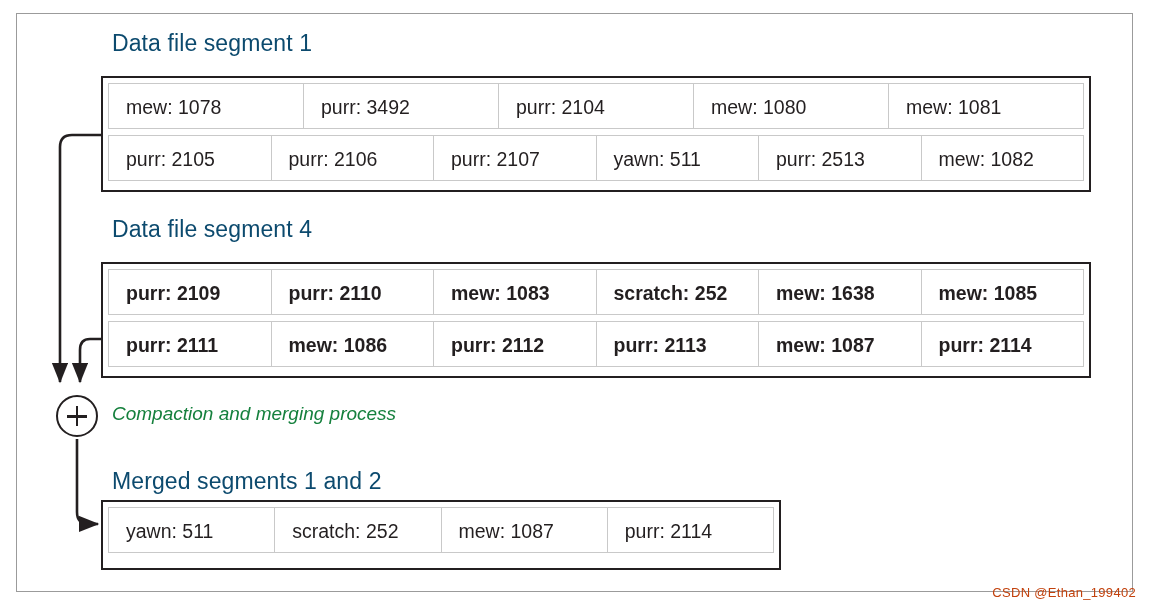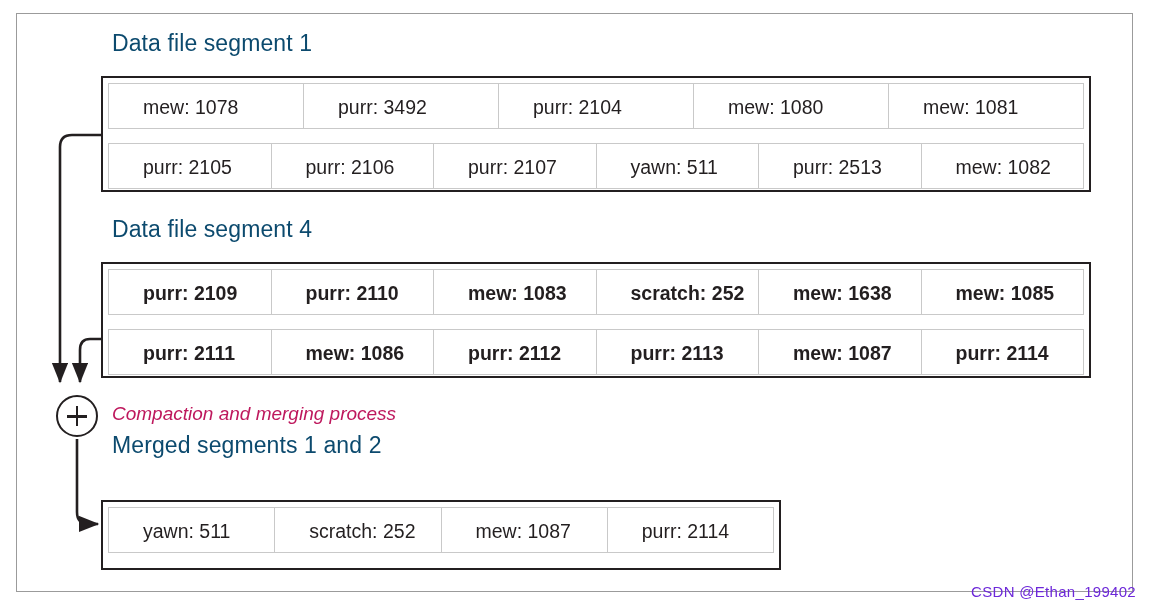--- a/index.html
+++ b/index.html
@@ -45,29 +45,29 @@
     box-sizing: border-box;
     background: #ffffff;
     padding: 5px;
   }
   .seg-row {
     display: flex;
     width: 100%;
     box-sizing: border-box;
   }
   .seg-row + .seg-row {
-    margin-top: 14px;
+    margin-top: 6px;
   }
   .seg-cell {
     flex: 1 1 0;
     border: 1px solid #c9c9c9;
     box-sizing: border-box;
     height: 46px;
     line-height: 46px;
-    padding-left: 34px;
+    padding-left: 17px;
     font-size: 19.5px;
     color: #231f20;
     white-space: nowrap;
     overflow: hidden;
   }
   .seg-cell + .seg-cell {
     border-left: 1px solid #c9c9c9;
     margin-left: -1px;
   }
 
@@ -100,40 +100,40 @@
     height: 20px;
     background: #231f20;
   }
 
   #caption {
     position: absolute;
     left: 112px;
     top: 403px;
     font-size: 19px;
     font-style: italic;
-    color: #be185d;
+    color: #15803d;
     white-space: nowrap;
   }
 
   #connectors {
     position: absolute;
     left: 0;
     top: 0;
     width: 1150px;
     height: 614px;
     pointer-events: none;
     z-index: 2;
   }
 
   #watermark {
     position: absolute;
     right: 14px;
     bottom: 14px;
-    font-size: 15px;
-    color: #6d28d9;
+    font-size: 13px;
+    color: #c2410c;
     letter-spacing: 0.3px;
     white-space: nowrap;
   }
 </style>
 </head>
 <body>
 
 <div id="canvas">
 
   <div id="outer-frame"></div>
@@ -193,21 +193,21 @@
     </div>
   </div>
 
   <div id="plus-node">
     <span class="pm-h"></span>
     <span class="pm-v"></span>
   </div>
 
   <div id="caption">Compaction and merging process</div>
 
-  <div class="section-title" style="left:112px; top:432px;">Merged segments 1 and 2</div>
+  <div class="section-title" style="left:112px; top:468px;">Merged segments 1 and 2</div>
 
   <div class="seg-table" id="table-merged" style="left:101px; top:500px; width:680px; height:70px;">
     <div class="seg-row">
       <div class="seg-cell">yawn: 511</div>
       <div class="seg-cell">scratch: 252</div>
       <div class="seg-cell">mew: 1087</div>
       <div class="seg-cell">purr: 2114</div>
     </div>
   </div>
 

